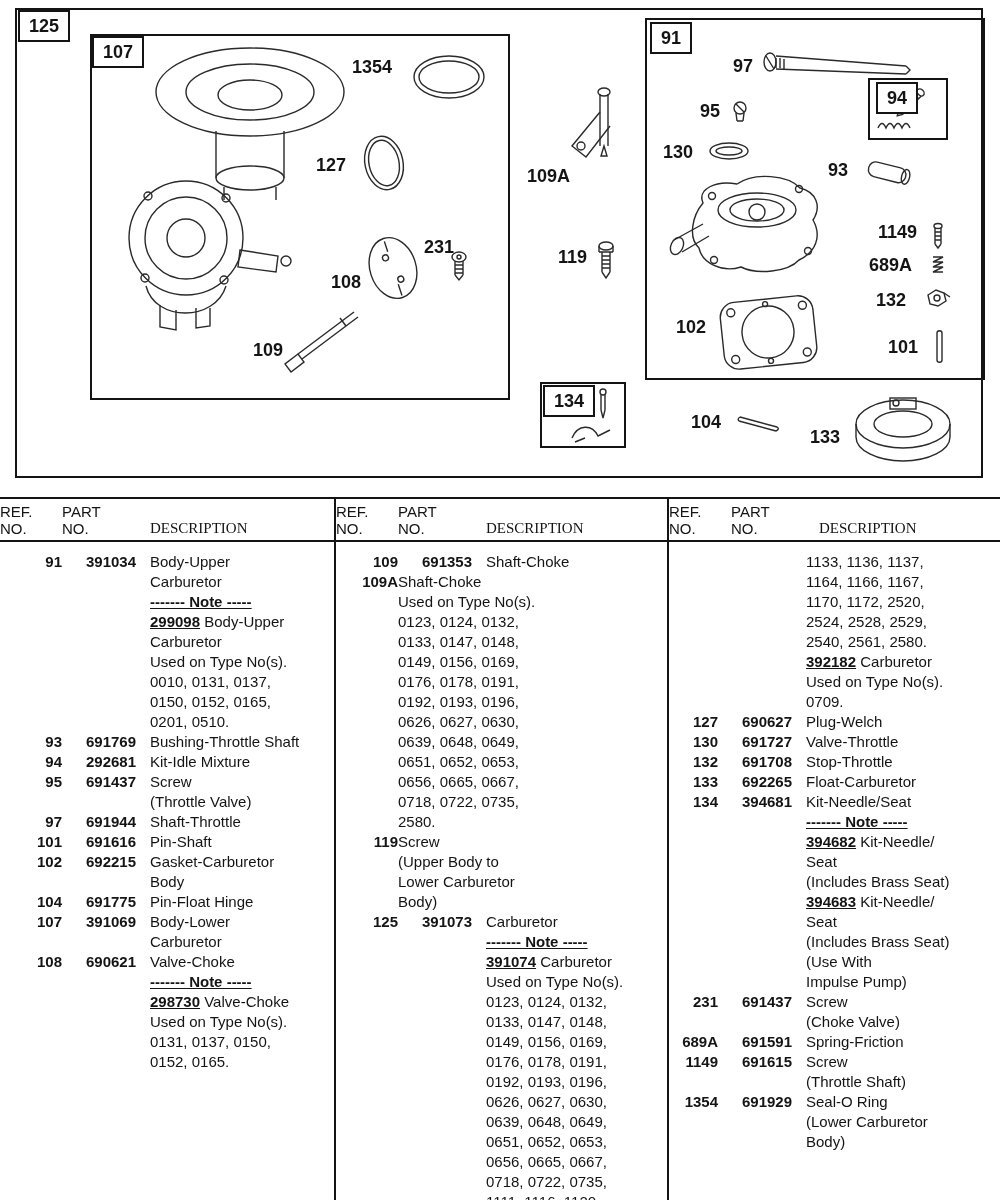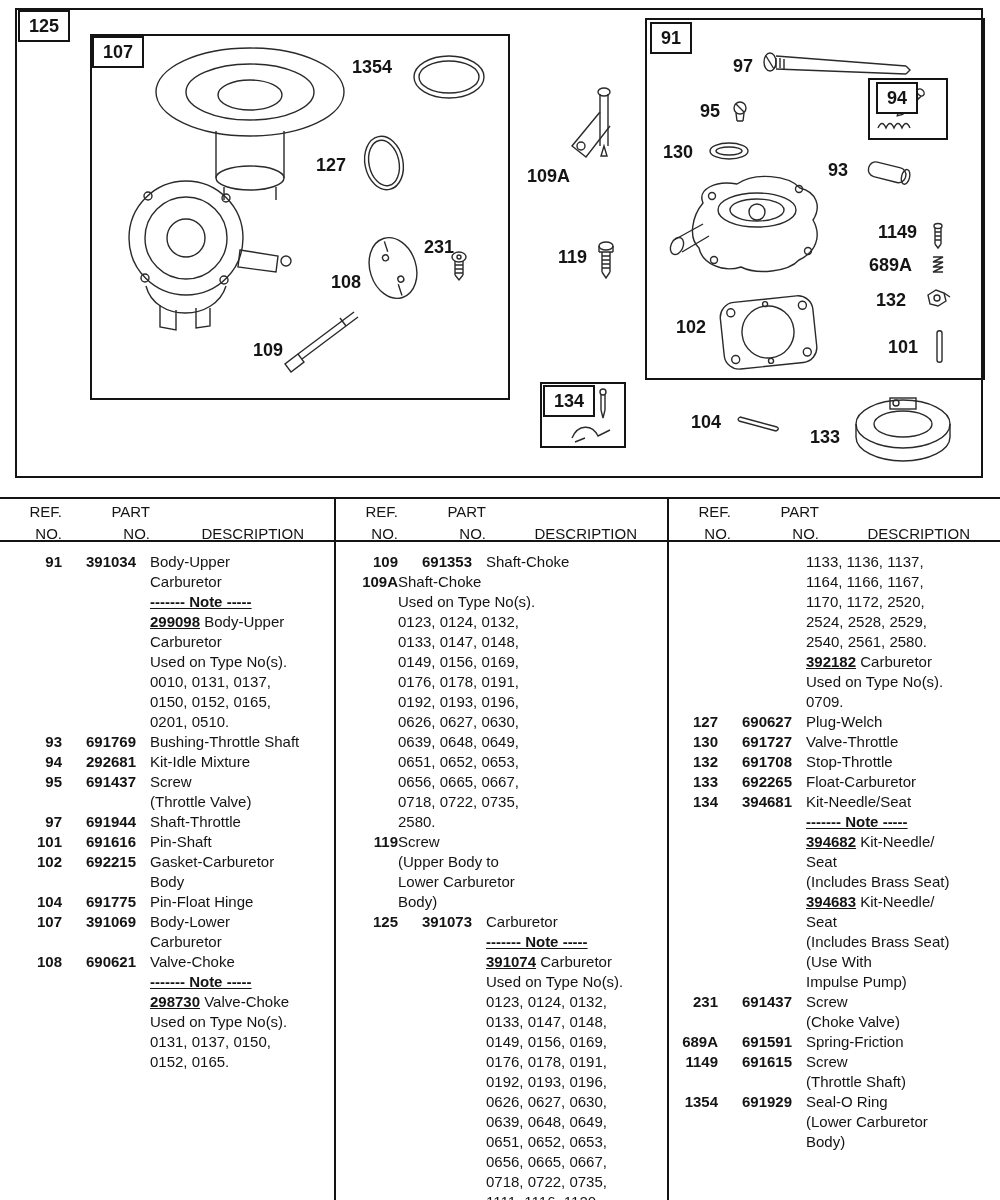--- a/index.html
+++ b/index.html
@@ -16,22 +16,22 @@
   svg.art { position:absolute; left:0; top:0; z-index:3; }
 
   
   .rule { position:absolute; left:0; width:1000px; height:2px; background:#141414; z-index:4; }
   .rule.top { top:497px; } .rule.mid { top:540px; }
   .vdiv { position:absolute; top:497px; height:703px; width:2px; background:#141414; z-index:4; }
   .vdiv.v1 { left:334px; } .vdiv.v2 { left:667px; }
 
   .col-header { position:absolute; top:501px; height:36px; display:grid;
                 grid-template-columns:62px 88px 1fr; z-index:4; }
-  .hcell { font-size:15px; line-height:22px; white-space:pre-line; text-align:right; align-self:end; }
-  .hdesc { padding-right:30px; }
+  .hcell { font-size:15px; line-height:17px; white-space:pre-line; text-align:left; align-self:end; }
+  .hdesc { padding-right:30px;font-family:Liberation Serif, serif; }
 
   .pcol { position:absolute; top:552px; font-size:15px; line-height:20px; z-index:4; }
   .pcol.c1 { left:0;   width:334px; }
   .pcol.c2 { left:336px; width:331px; }
   .pcol.c3 { left:656px; width:331px; }
 
   .entry { display:grid; grid-template-columns:62px 88px 1fr; }
   .entry .ref  { text-align:right; font-weight:700; }
   .entry .part { padding-left:24px; font-weight:700; }
   .entry .descc .line { white-space:nowrap; }

